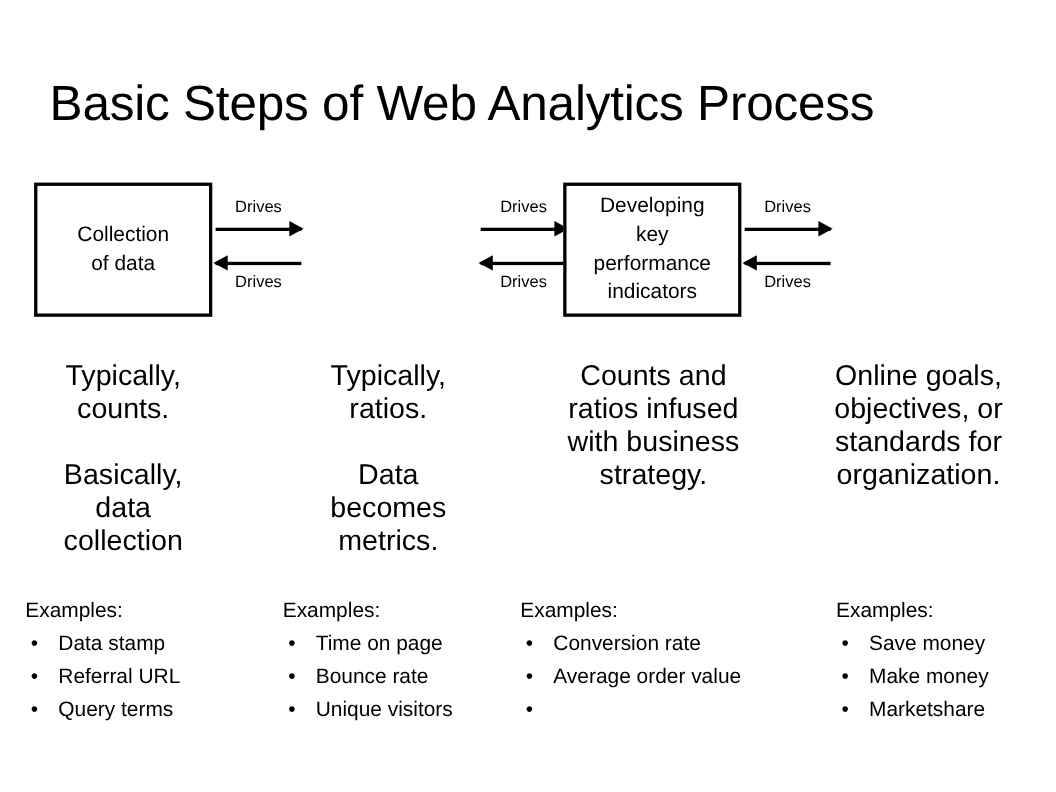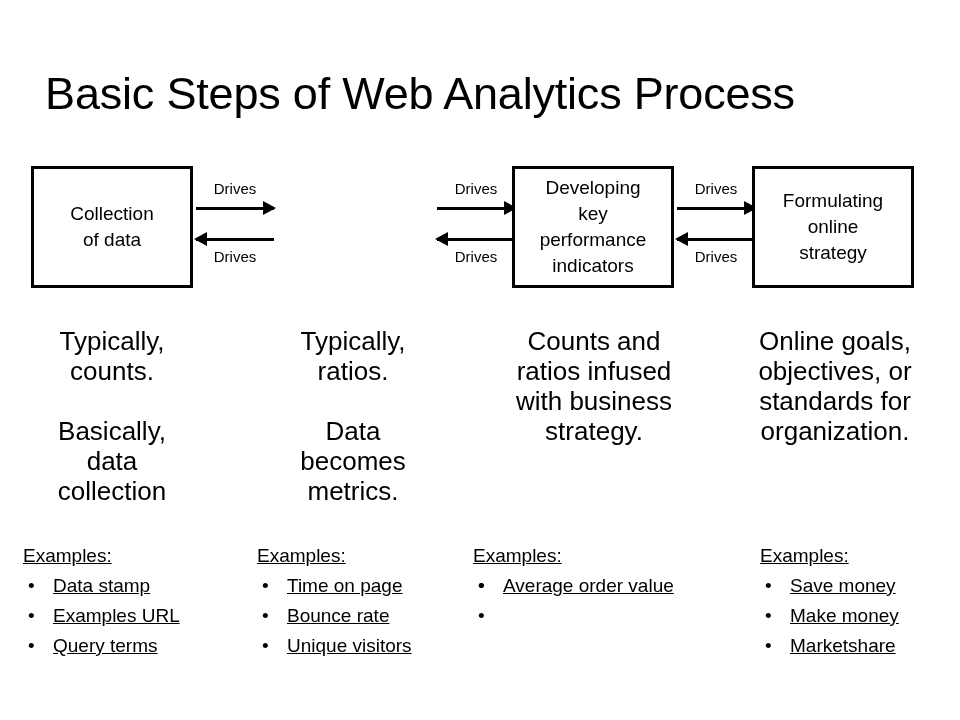--- a/index.html
+++ b/index.html
@@ -141,21 +141,20 @@
     left: 0;
     top: 541px;
     width: 960px;
   }
   .ex-col {
     position: absolute;
     top: 0;
     font-size: 19px;
     line-height: 30px;
     text-align: left;
-    text-decoration: underline;
   }
   #ex-0 { left: 23px; }
   #ex-1 { left: 257px; }
   #ex-2 { left: 473px; }
   #ex-3 { left: 760px; }
 
   .ex-heading { display: block; }
   .ex-list {
     list-style: none;
     margin: 0;
@@ -214,25 +213,20 @@
 
   <div class="connector" id="conn-2">
     <span class="conn-label above">Drives</span>
     <span class="arrow-line forward"></span>
     <span class="arrow-head right"></span>
     <span class="arrow-line backward"></span>
     <span class="arrow-head left"></span>
     <span class="conn-label below">Drives</span>
   </div>
 
-  <div class="process-box" id="box-3">
-    <span class="box-label">Formulating
-online
-strategy</span>
-  </div>
 
 </div>
 
 <div id="descriptions">
 
   <div class="desc-col" id="desc-0">
     <div class="desc-para">Typically,
 counts.</div>
     <div class="desc-para">Basically,
 data
@@ -267,21 +261,21 @@
 
   <div class="ex-col" id="ex-0">
     <span class="ex-heading">Examples:</span>
     <ul class="ex-list">
       <li class="ex-item">
         <span class="ex-bullet">•</span>
         <span>Data stamp</span>
       </li>
       <li class="ex-item">
         <span class="ex-bullet">•</span>
-        <span>Examples URL</span>
+        <span>Referral URL</span>
       </li>
       <li class="ex-item">
         <span class="ex-bullet">•</span>
         <span>Query terms</span>
       </li>
     </ul>
   </div>
 
   <div class="ex-col" id="ex-1">
     <span class="ex-heading">Examples:</span>
@@ -299,20 +293,21 @@
         <span>Unique visitors</span>
       </li>
     </ul>
   </div>
 
   <div class="ex-col" id="ex-2">
     <span class="ex-heading">Examples:</span>
     <ul class="ex-list">
       <li class="ex-item">
         <span class="ex-bullet">•</span>
+        <span>Conversion rate</span>
       </li>
       <li class="ex-item">
         <span class="ex-bullet">•</span>
         <span>Average order value</span>
       </li>
       <li class="ex-item">
         <span class="ex-bullet">•</span>
       </li>
     </ul>
   </div>

